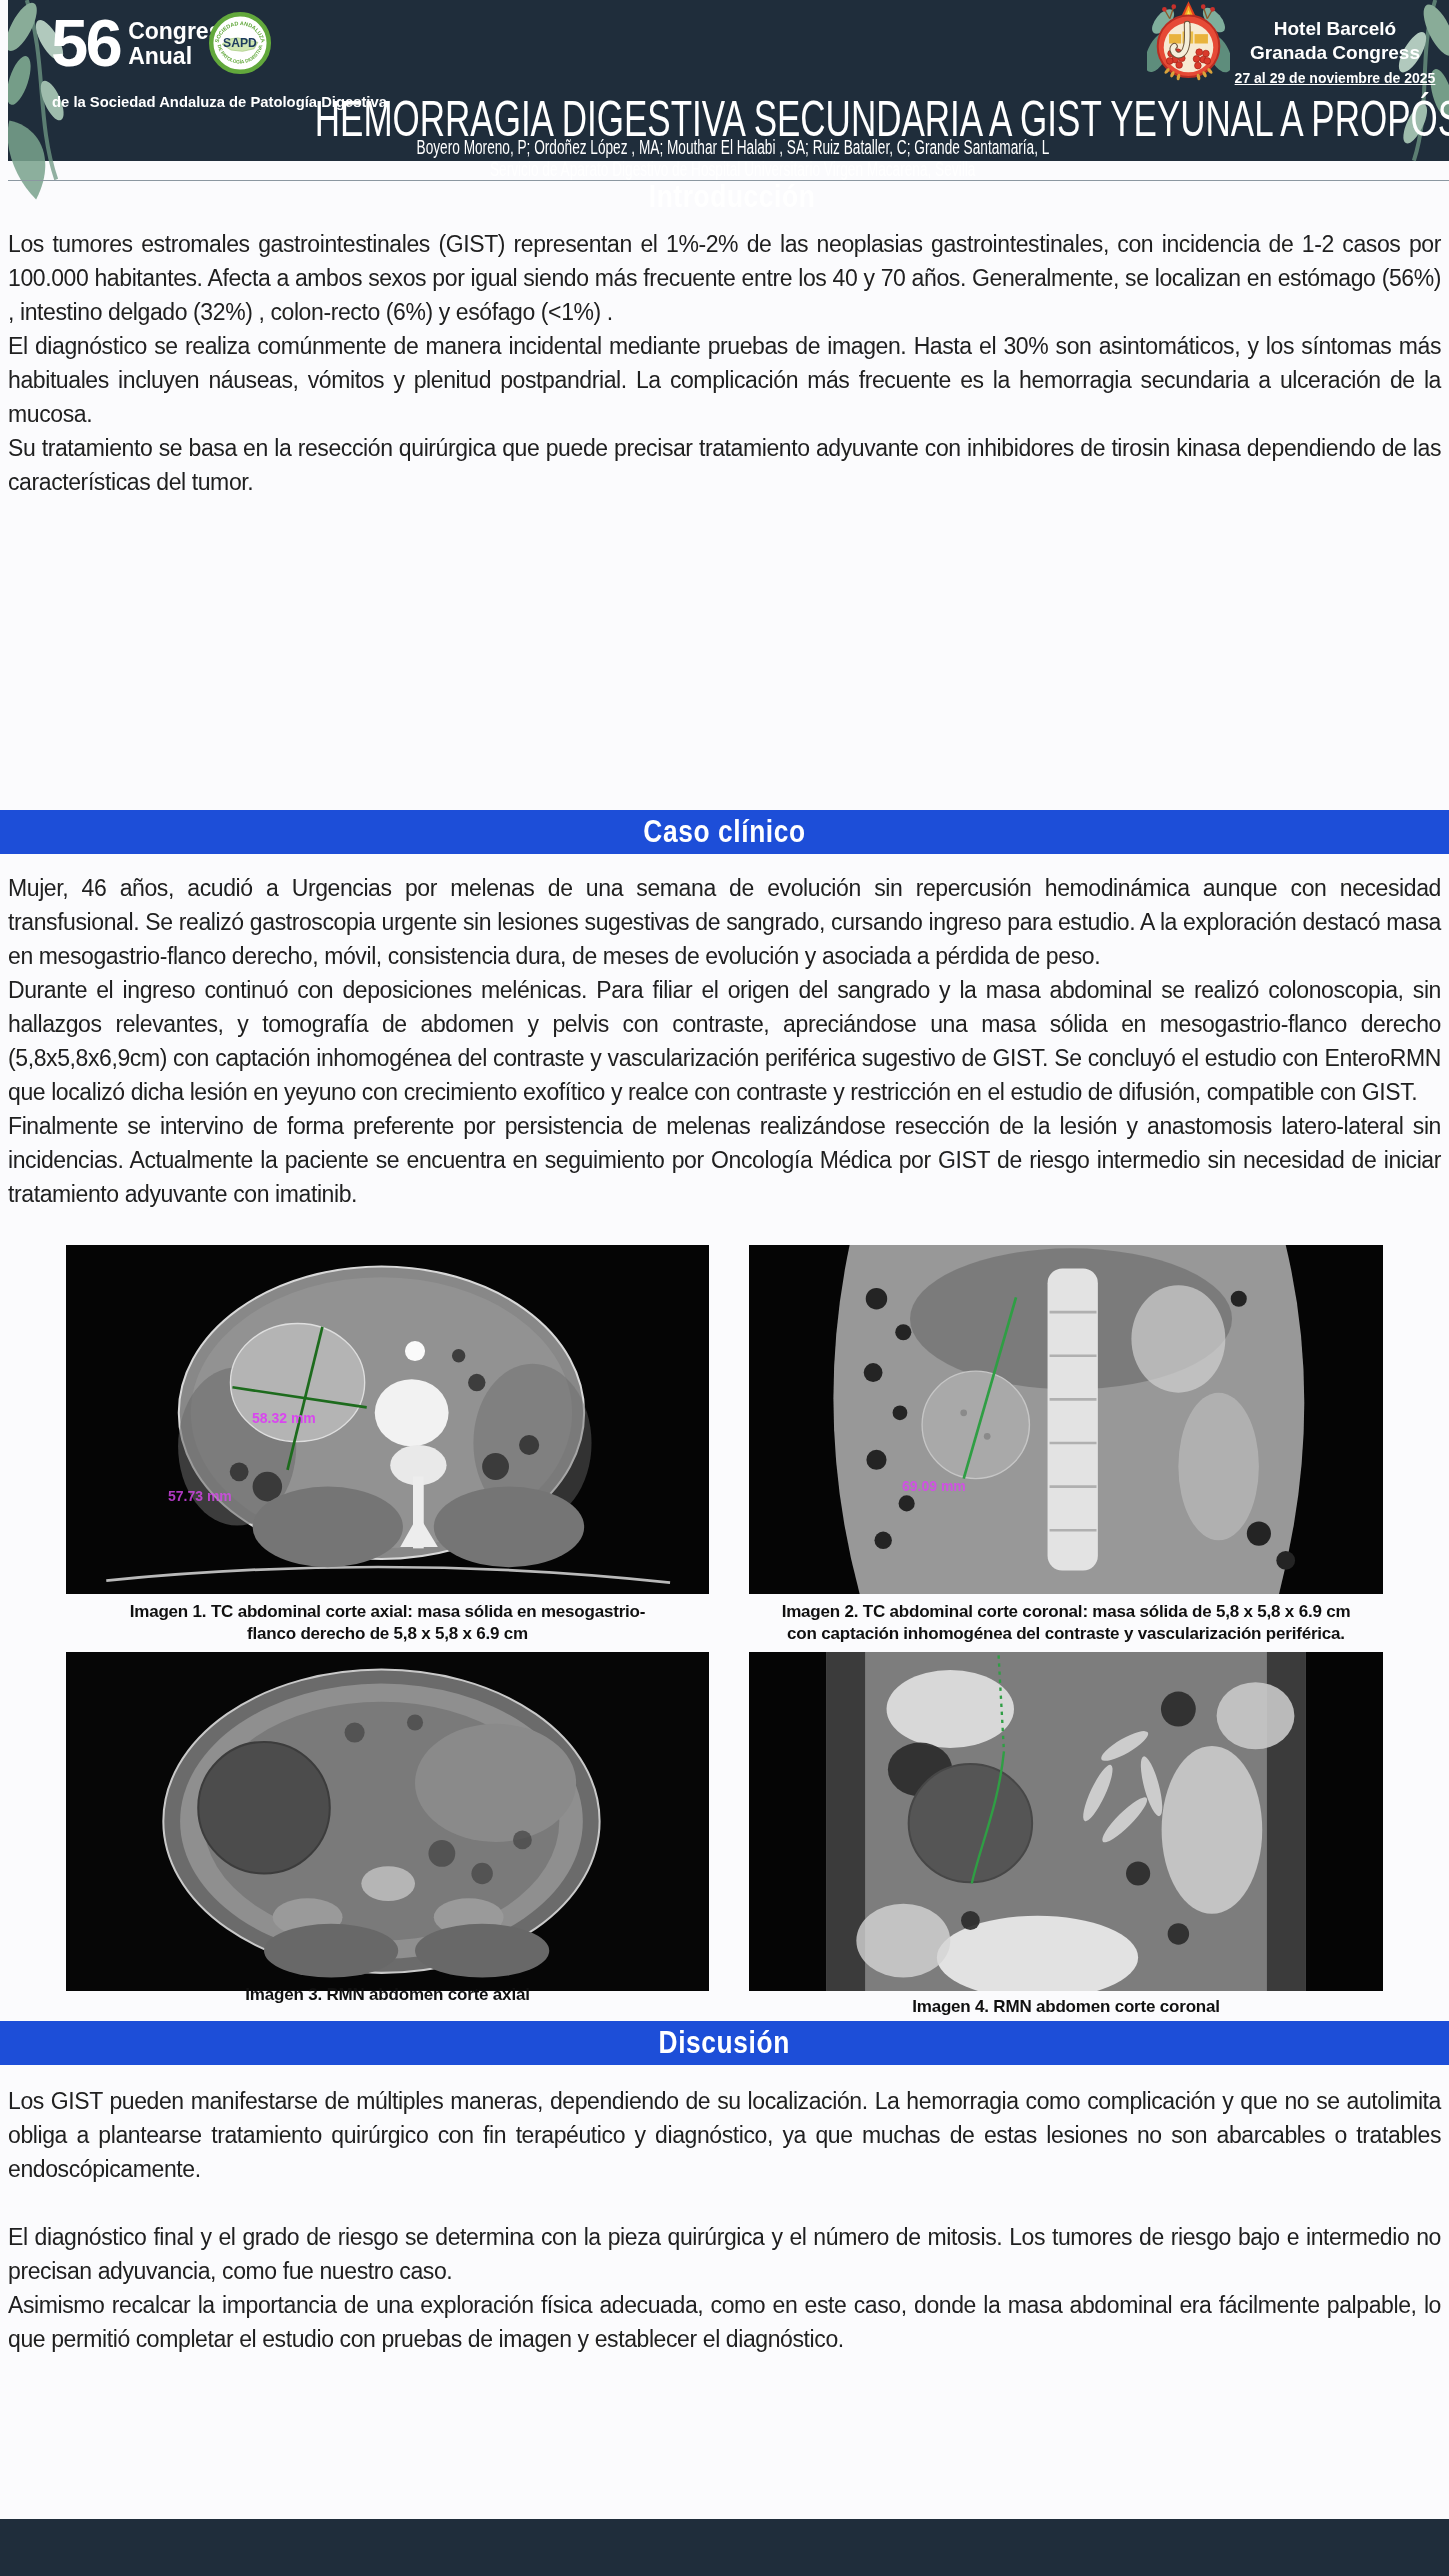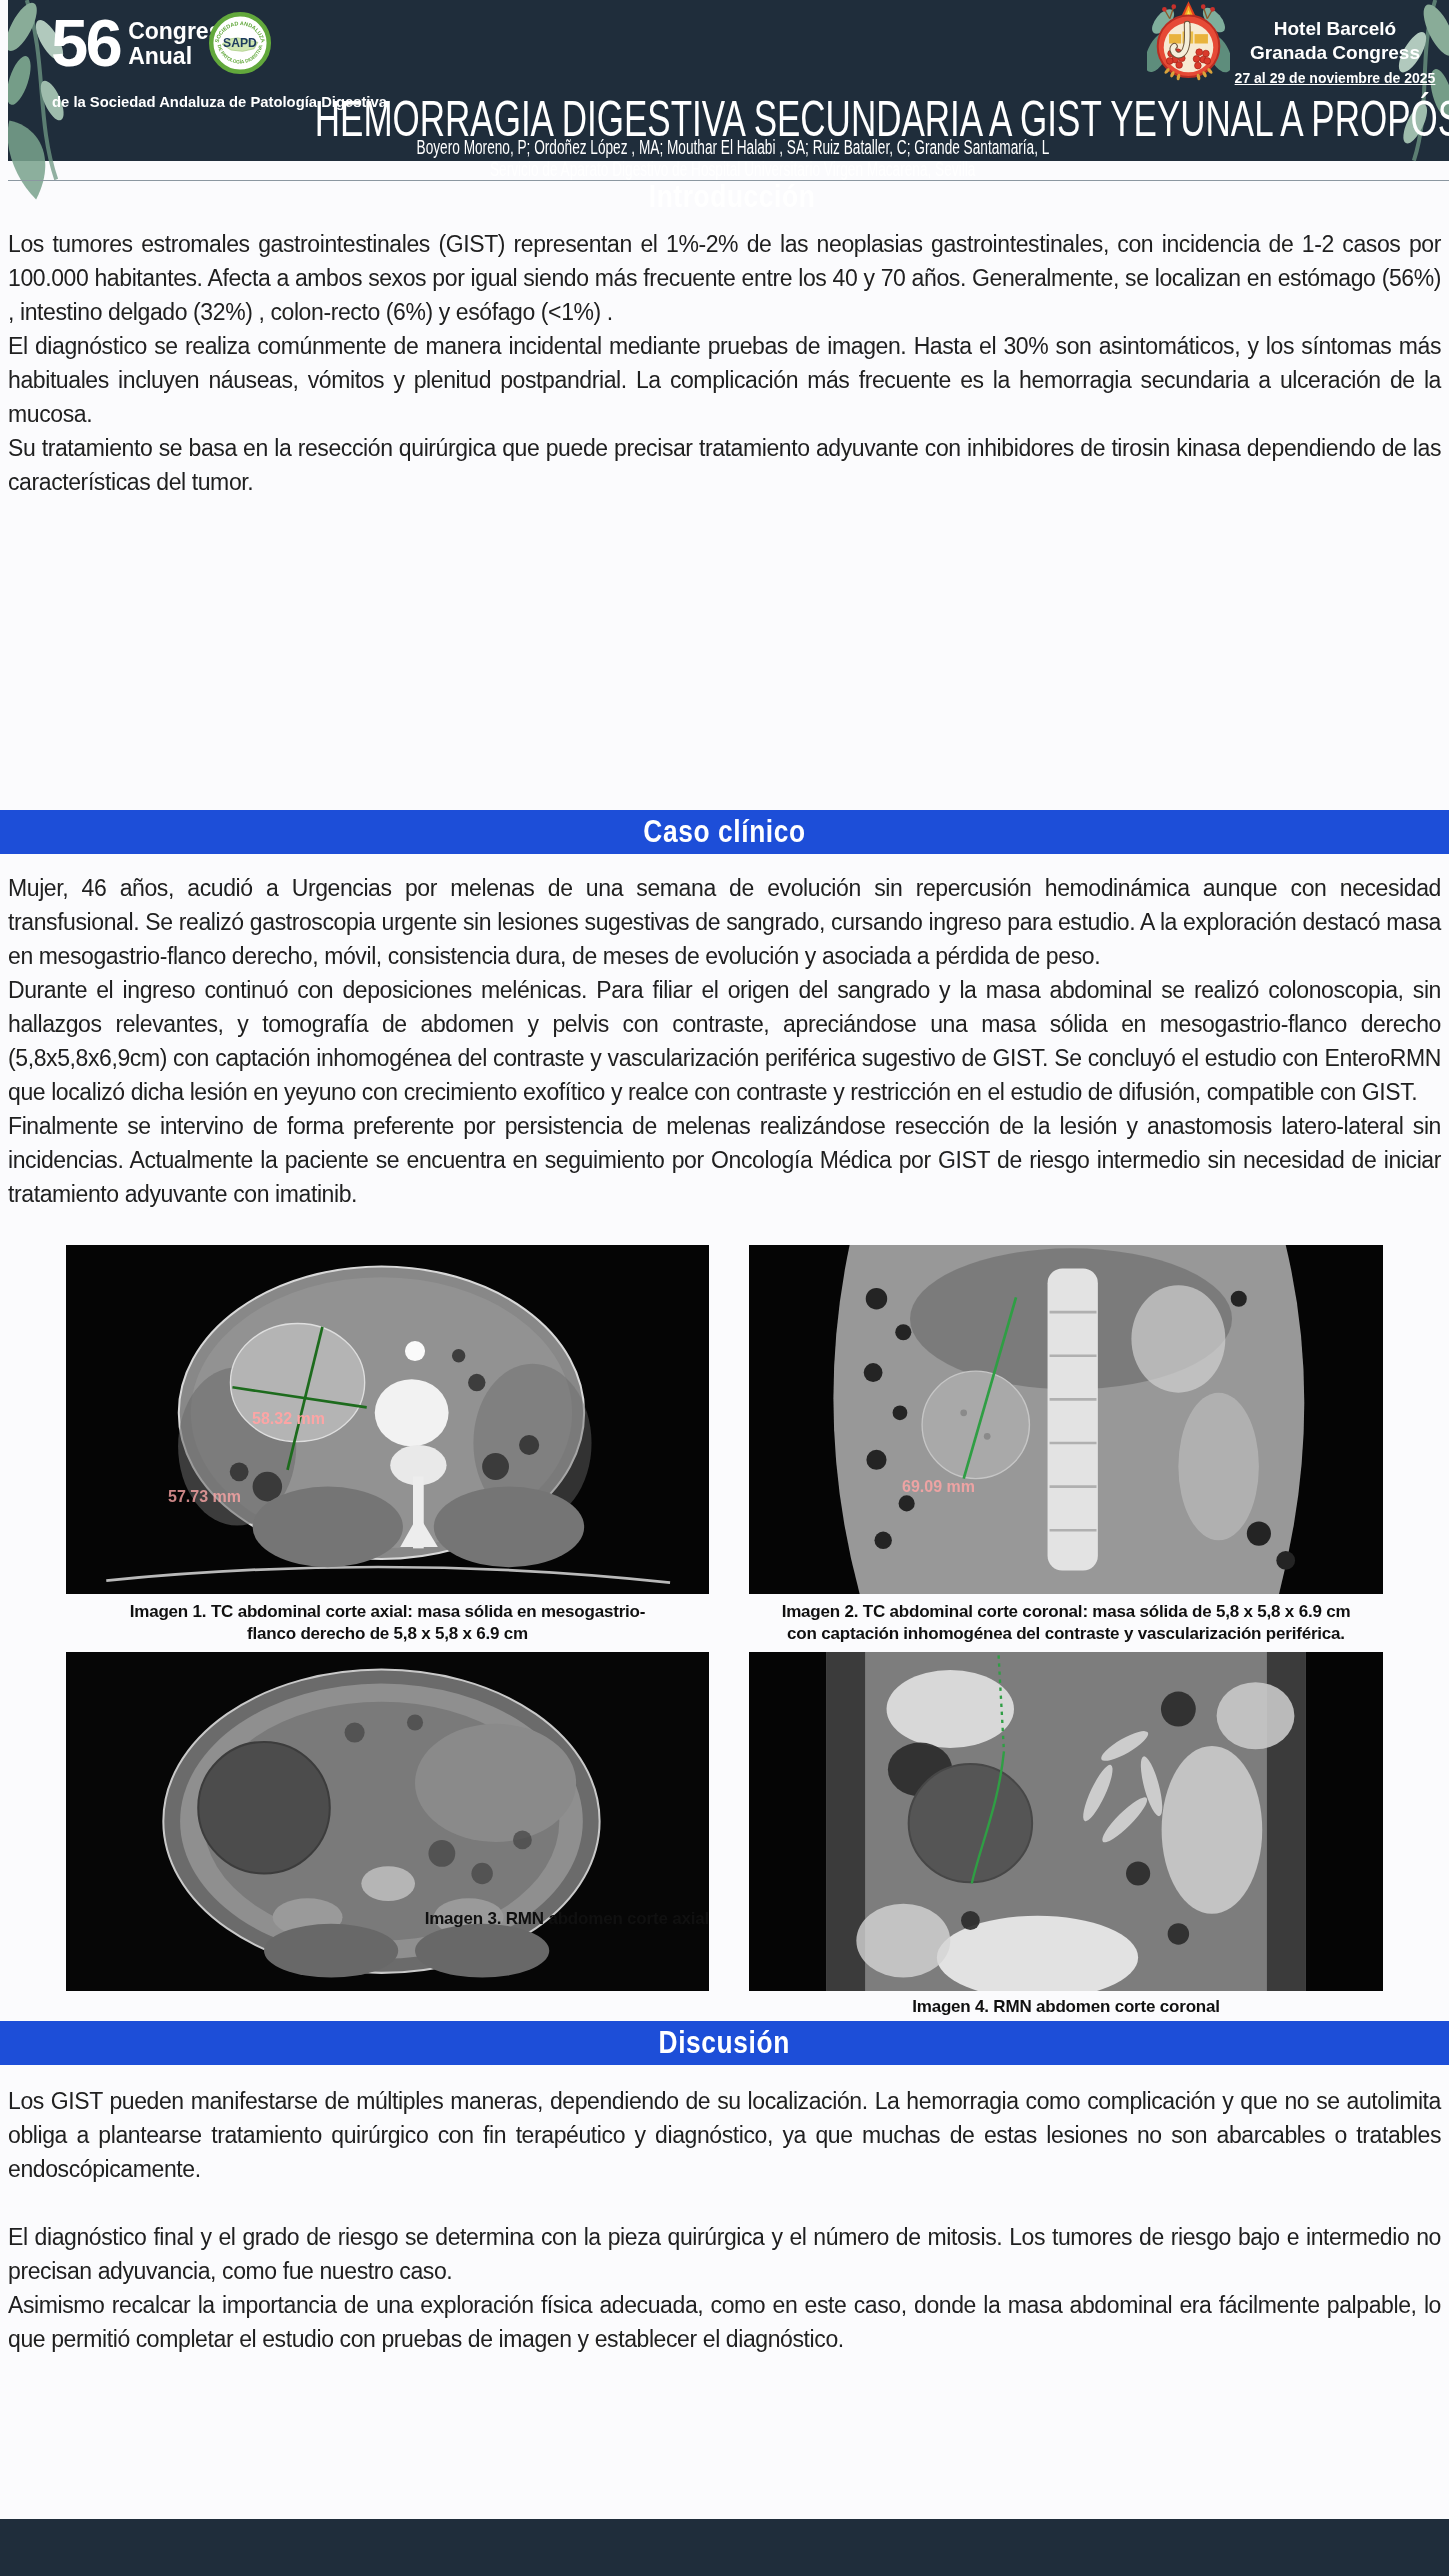--- a/index.html
+++ b/index.html
@@ -51,26 +51,26 @@
   .disc-text{top:2084px;}
   .disc-text p.gap{margin-top:34px;}
 
   
   .fig{position:absolute;background:#050505;overflow:hidden;}
   .fig svg{display:block;width:100%;height:100%;}
   .fig1{left:66px;top:1245px;width:643px;height:349px;}
   .fig2{left:749px;top:1245px;width:634px;height:349px;}
   .fig3{left:66px;top:1652px;width:643px;height:339px;}
   .fig4{left:749px;top:1652px;width:634px;height:339px;}
-  .fig-anno{position:absolute;color:#fca5a5;font-weight:bold;font-size:16px;z-index:3;}
+  .fig-anno{position:absolute;color:#d946ef;font-weight:bold;font-size:14px;z-index:3;}
   .fig-caption{position:absolute;text-align:center;font-weight:bold;font-size:17px;
                line-height:22px;color:#101010;letter-spacing:-0.2px;}
   .cap1{left:66px;top:1601px;width:643px;}
   .cap2{left:749px;top:1601px;width:634px;}
-  .cap3{left:66px;top:1908px;width:643px;text-align:right;}
+  .cap3{left:66px;top:1984px;width:643px;}
   .cap4{left:749px;top:1996px;width:634px;}
   .cap-inner{display:inline-block;max-width:564px;}
 
   
   .footer{position:absolute;left:0;top:2519px;width:1449px;height:57px;background:#1f2d3b;}
 </style>
 </head>
 <body>
 
 <div class="poster">

